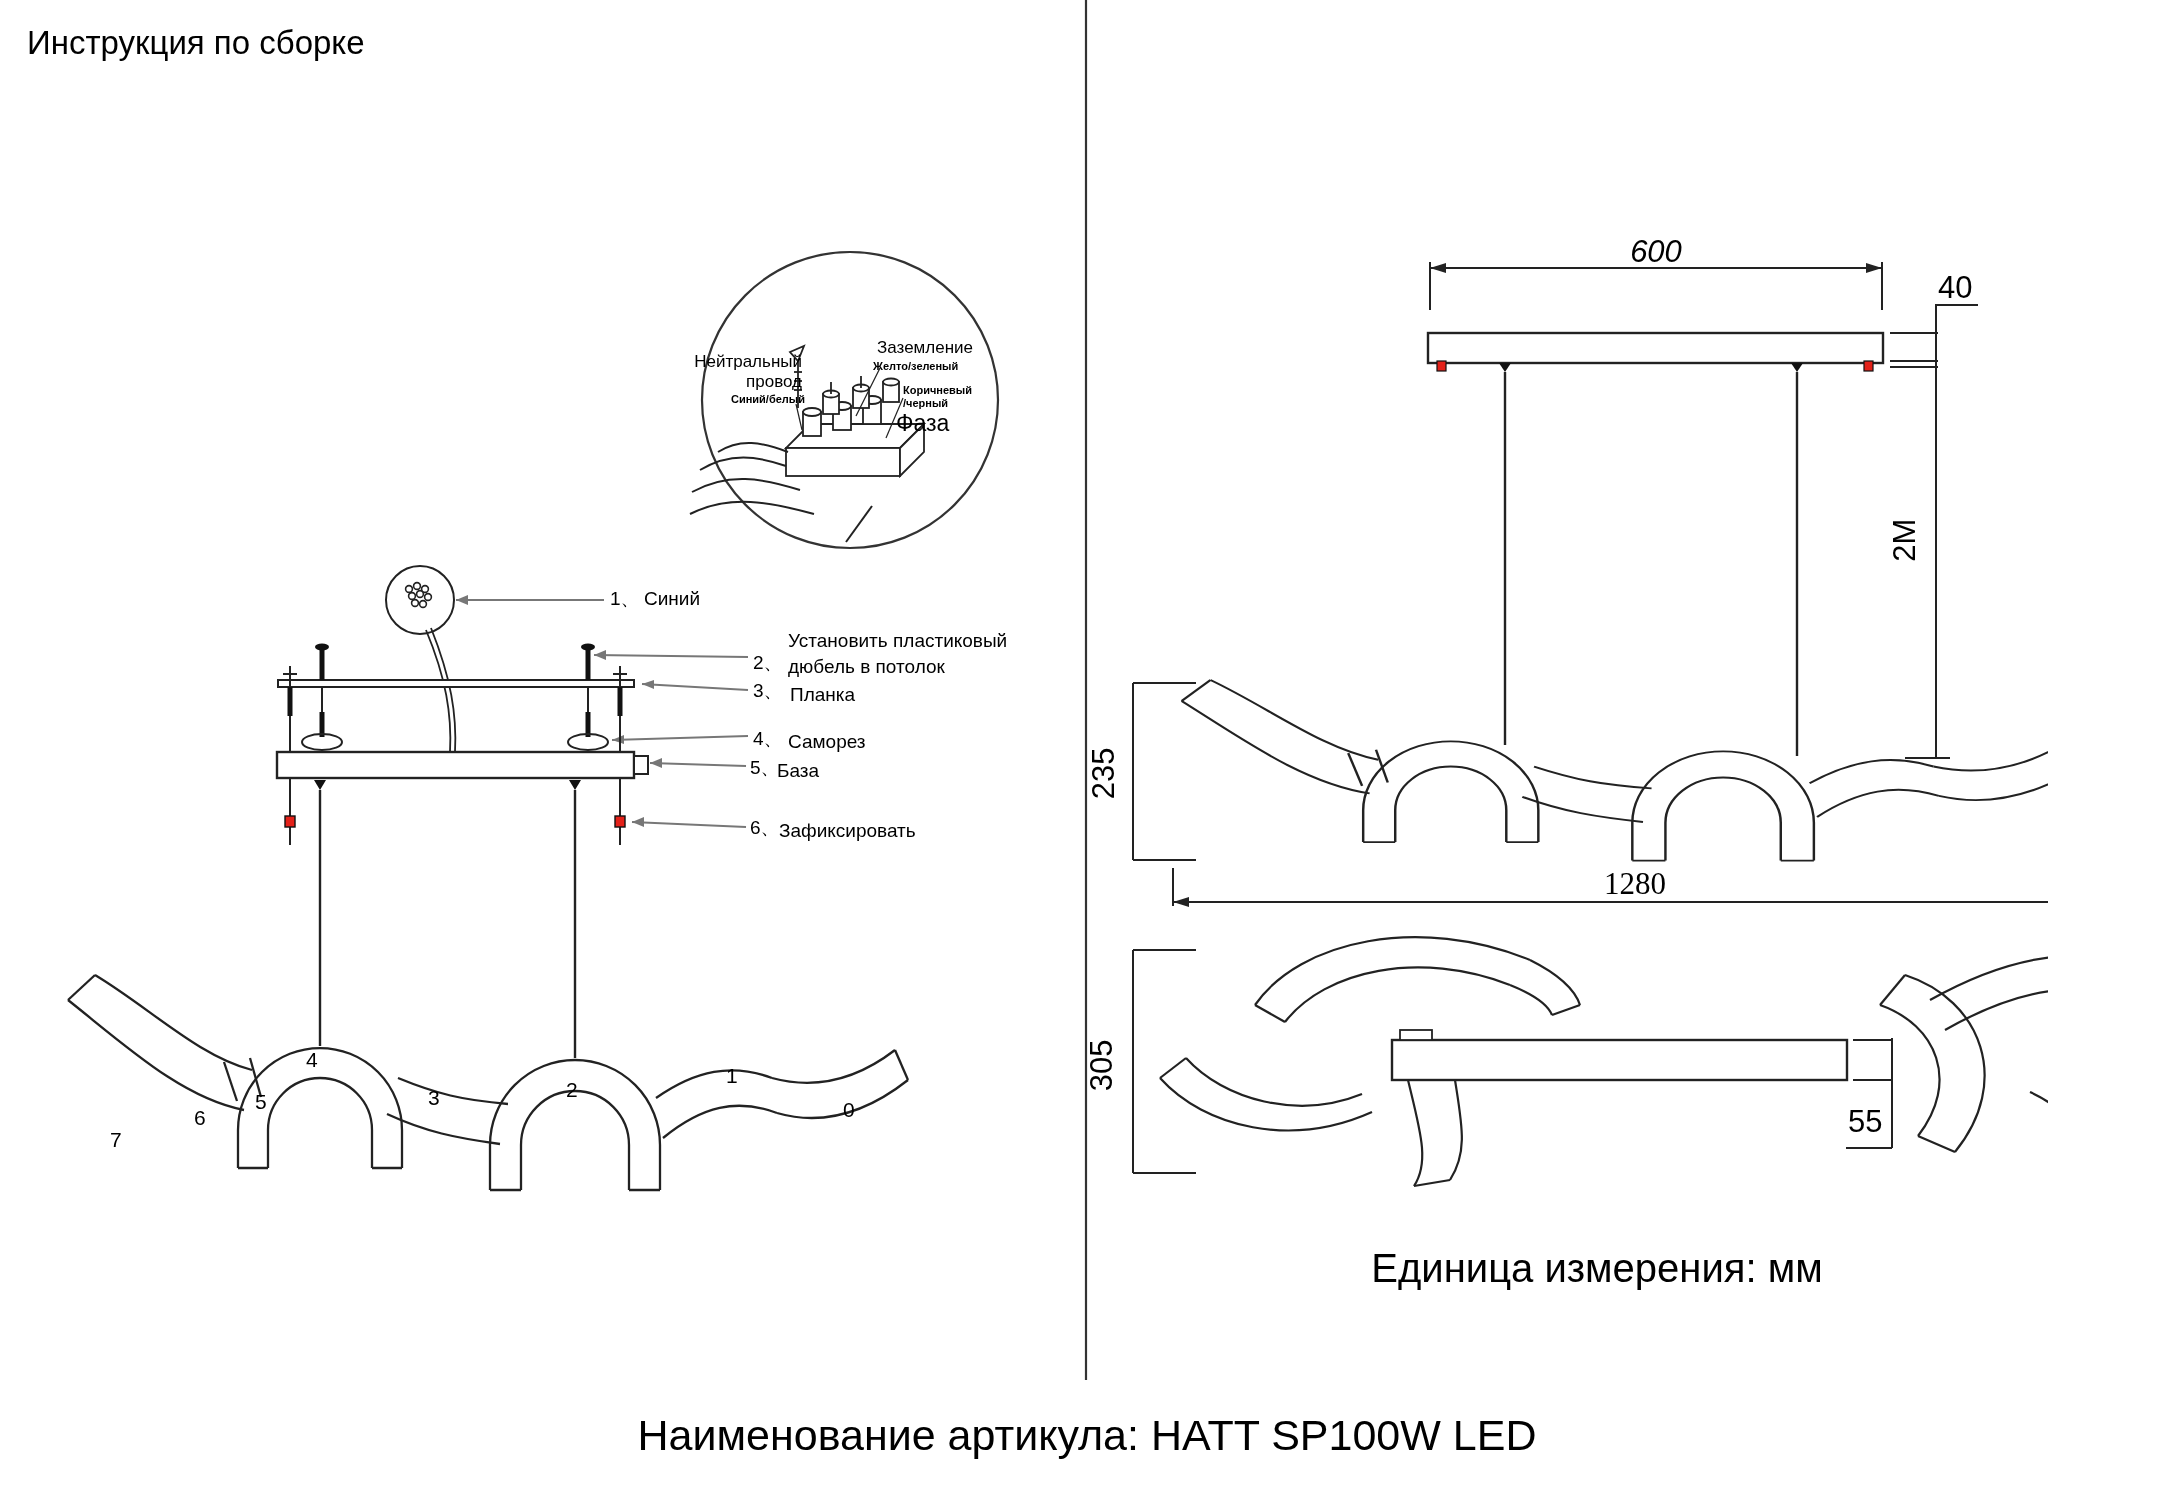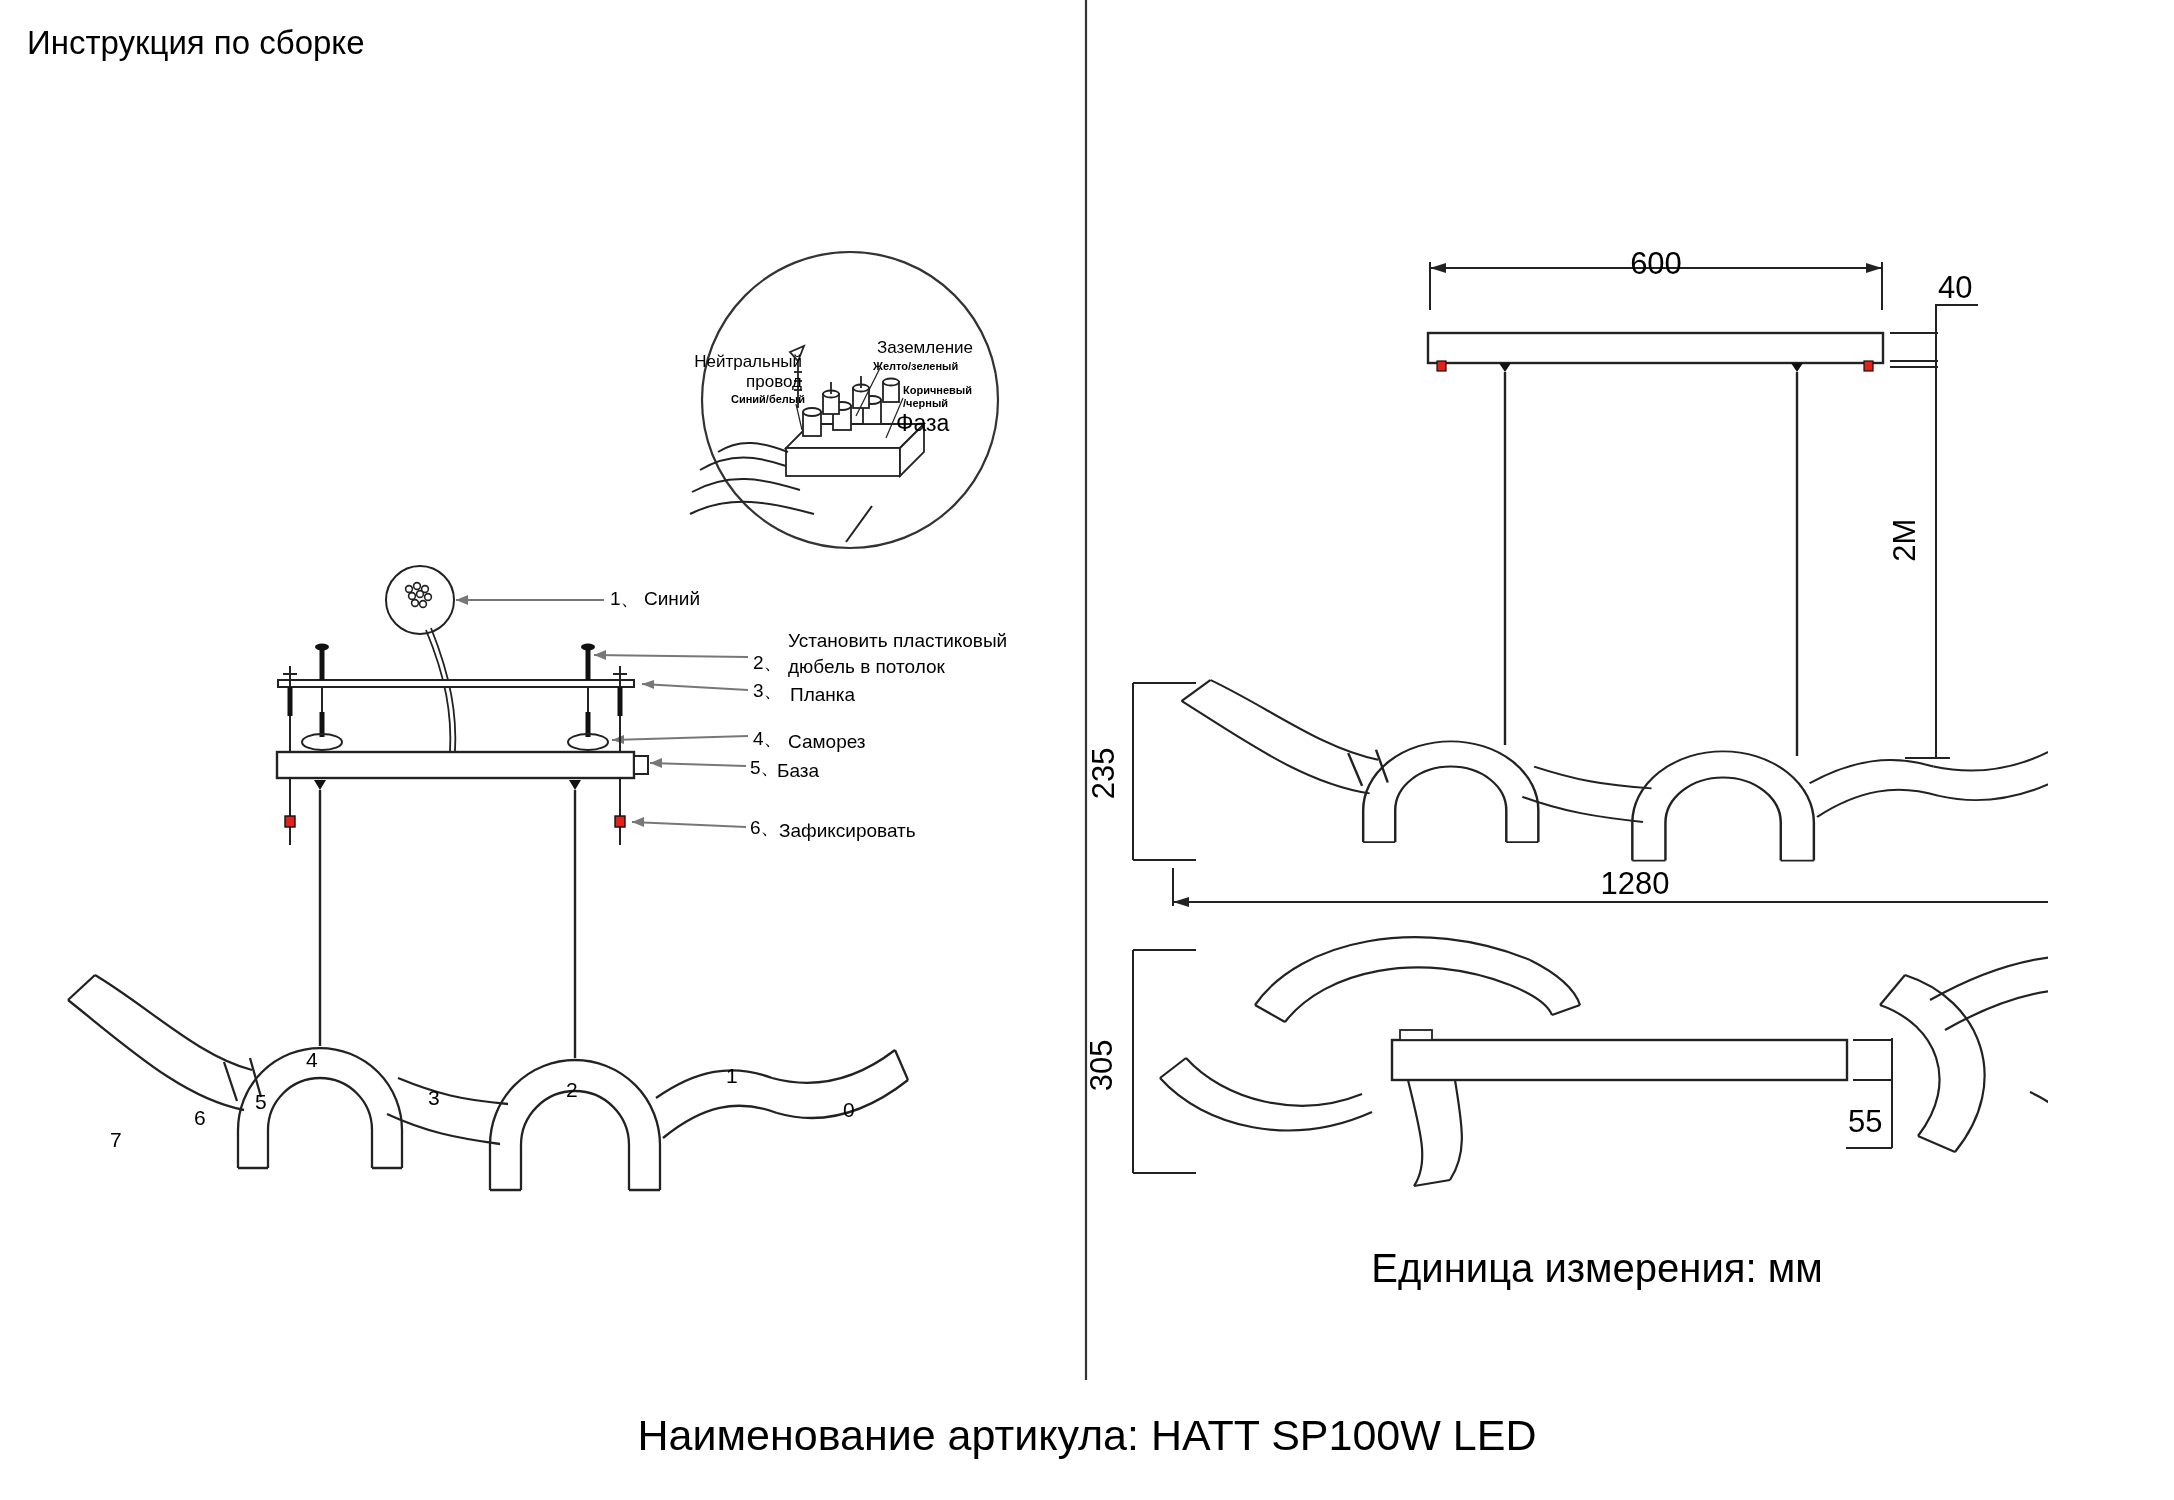--- a/index.html
+++ b/index.html
@@ -309,24 +309,24 @@
 
   <span class="arcnum" style="left:110px;top:1128px;">7</span>
   <span class="arcnum" style="left:194px;top:1106px;">6</span>
   <span class="arcnum" style="left:255px;top:1090px;">5</span>
   <span class="arcnum" style="left:306px;top:1048px;">4</span>
   <span class="arcnum" style="left:428px;top:1086px;">3</span>
   <span class="arcnum" style="left:566px;top:1078px;">2</span>
   <span class="arcnum" style="left:726px;top:1064px;">1</span>
   <span class="arcnum" style="left:843px;top:1098px;">0</span>
 
-  <div class="lbl dim center" style="left:1556px;top:246px;width:200px;">600</div>
+  <div class="lbl dim center" style="left:1556px;top:234px;width:200px;font-style:italic;">600</div>
   <div class="lbl dim" style="left:1938px;top:270px;">40</div>
   <div class="lbl dim rot" style="left:1884px;top:522px;">2M</div>
   <div class="lbl dim rot" style="left:1078px;top:755px;">235</div>
-  <div class="lbl dim center" style="left:1535px;top:866px;width:200px;">1280</div>
+  <div class="lbl dim center" style="left:1535px;top:866px;width:200px;font-family:Liberation Serif, serif;">1280</div>
   <div class="lbl dim rot" style="left:1076px;top:1047px;">305</div>
   <div class="lbl dim" style="left:1848px;top:1104px;">55</div>
 
   <div class="lbl unit center" style="left:1197px;top:1222px;width:800px;margin-top:23px;">Единица измерения: мм</div>
   <div class="lbl caption center" style="left:0px;top:1410px;width:2174px;">Наименование артикула: HATT SP100W LED</div>
 
 </div>
 
 </body></html>

